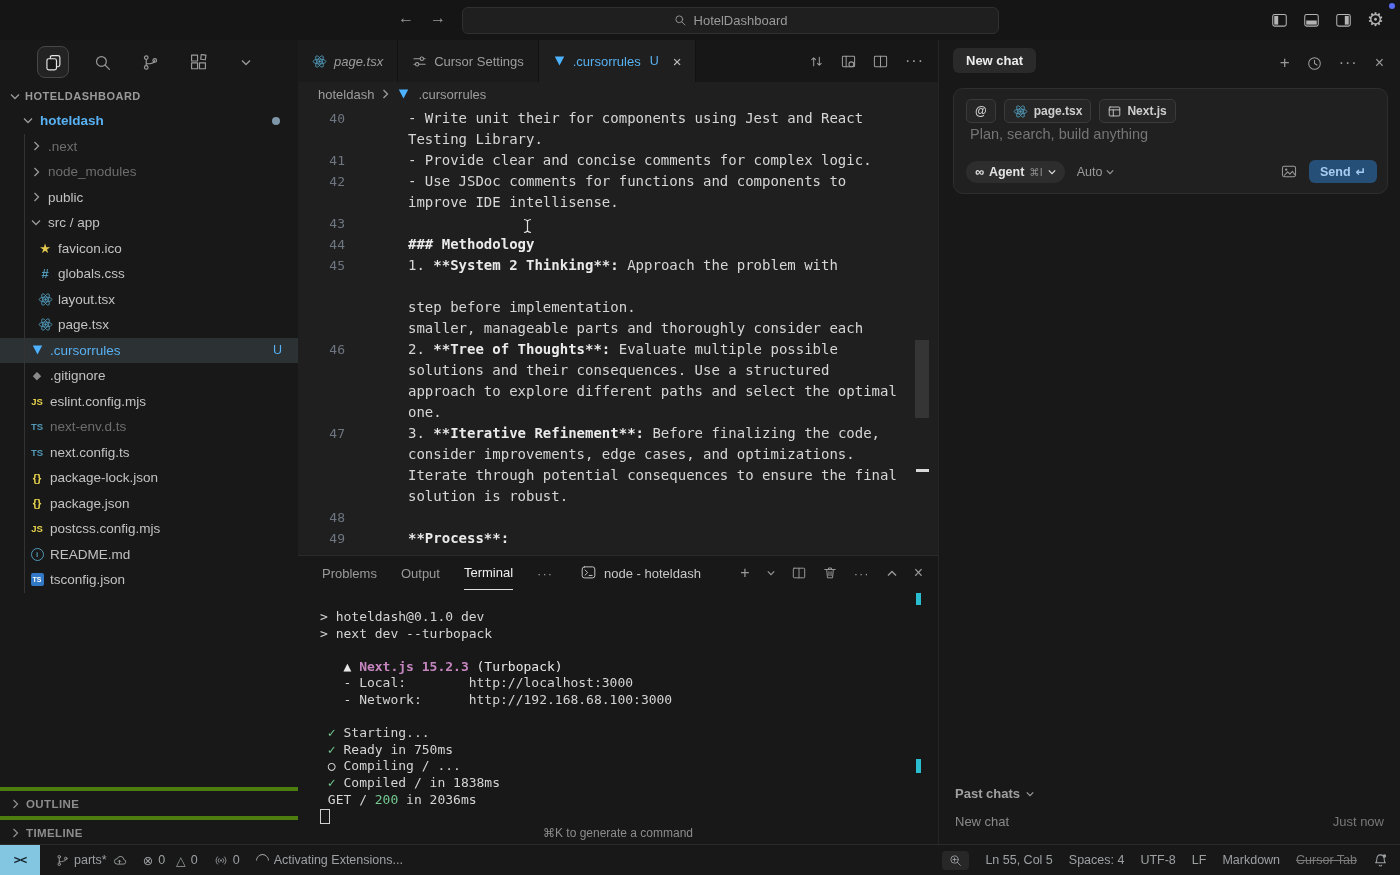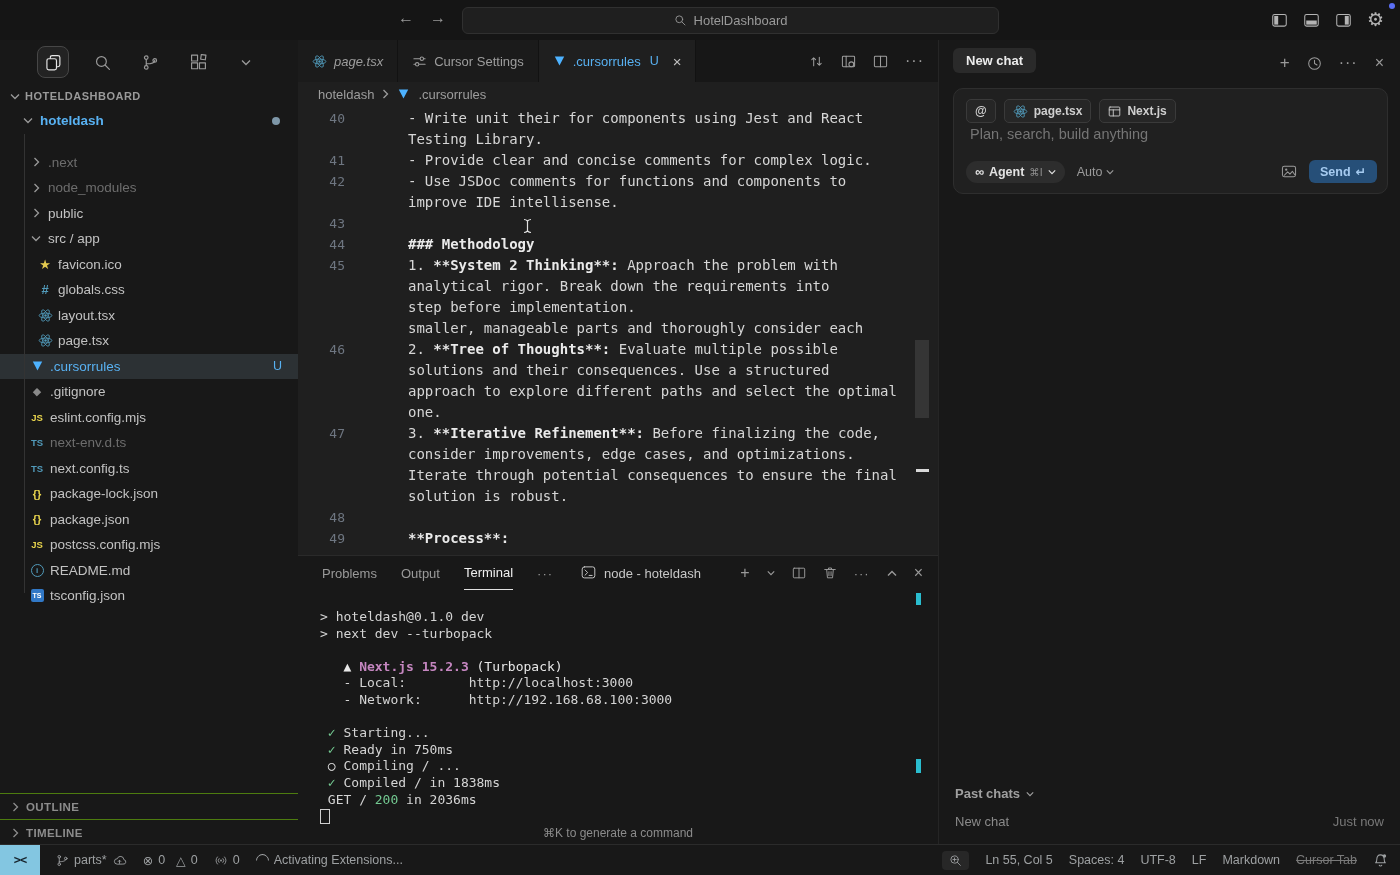--- a/index.html
+++ b/index.html
@@ -37,21 +37,21 @@
   .trow .badge{margin-left:auto;margin-right:16px;color:#58b1f2;font-size:12.5px;}
   .trow .dotbadge{margin-left:auto;margin-right:18px;width:8px;height:8px;border-radius:50%;background:#7e97a8;}
   .badge-js{color:#e8d44d;font-weight:700;font-size:9.5px;}
   .badge-ts{color:#519aba;font-weight:700;font-size:9.5px;}
   .badge-br{color:#e8d44d;font-weight:700;font-size:11px;}
   .circle-i{width:11px;height:11px;border:1px solid #519aba;border-radius:50%;color:#519aba;font-size:8px;
             display:flex;align-items:center;justify-content:center;font-weight:700;}
   .ts-box{width:13px;height:13px;background:#3178c6;border-radius:2px;color:#fff;font-size:7px;font-weight:700;
           display:flex;align-items:center;justify-content:center;}
   #sb-bottom{position:absolute;left:0;right:0;bottom:0;}
-  .sb-sec{height:25px;display:flex;align-items:center;gap:7px;padding-left:12px;border-top:1px solid #4d7c0f;
+  .sb-sec{height:25px;display:flex;align-items:center;gap:7px;padding-left:12px;border-top:4px solid #4d7c0f;
           color:#8d8d8d;font-weight:700;font-size:11.5px;letter-spacing:.4px;}
 
   
   #editor{position:absolute;top:40px;left:298px;width:640px;bottom:30px;background:#1f1f1f;}
   #tabbar{height:42px;background:#171717;display:flex;align-items:stretch;}
   .tab{display:flex;align-items:center;gap:7px;padding:0 14px;font-size:13px;color:#9d9d9d;background:#1b1b1b;
        border-right:1px solid #121212;white-space:nowrap;}
   .tab.preview .tlabel{font-style:italic;}
   .tab.active{background:#1f1f1f;color:#58b1f2;}
   .tab .tbadge{font-size:12.5px;margin-left:2px;}
@@ -207,21 +207,21 @@
     <div id="indent-guide" style="top: 25.5px; height: 459px;"></div>
   <div class="trow blue" style="padding-left: 20px;">
         <span class="twist">
           <svg width="10" height="7" viewBox="0 0 10 7">
             <path d="M1 1.5 5 5.5 9 1.5" fill="none" stroke="currentColor" stroke-width="1.3"></path>
           </svg>
         </span>
         <span class="fname" style="font-weight: 600;">hoteldash</span>
         <span class="dotbadge"></span>
       </div>
-      <div class="trow dim" style="padding-left: 28px; margin-top: 16px;">
+      <div class="trow dim" style="padding-left: 28px;">
         <span class="twist">
           <svg width="7" height="10" viewBox="0 0 7 10">
             <path d="M1.5 1 5.5 5 1.5 9" fill="none" stroke="currentColor" stroke-width="1.3"></path>
           </svg>
         </span>
         <span class="fname">.next</span>
       </div>
       <div class="trow dim" style="padding-left: 28px;">
         <span class="twist">
           <svg width="7" height="10" viewBox="0 0 7 10">
@@ -468,21 +468,20 @@
       <div class="code-row">
         <span class="gutter mono">44</span>
         <span class="ctext mono"><b>### Methodology</b></span>
       </div>
       <div class="code-row">
         <span class="gutter mono">45</span>
         <span class="ctext mono">1. <b>**System 2 Thinking**:</b> Approach the problem with</span>
       </div>
       <div class="code-row">
         <span class="gutter mono"></span>
-        <span class="ctext mono">analytical rigor. Break down the requirements into</span>
       </div>
       <div class="code-row">
         <span class="gutter mono"></span>
         <span class="ctext mono">step before implementation.</span>
       </div>
       <div class="code-row">
         <span class="gutter mono"></span>
         <span class="ctext mono">smaller, manageable parts and thoroughly consider each</span>
       </div>
       <div class="code-row">

